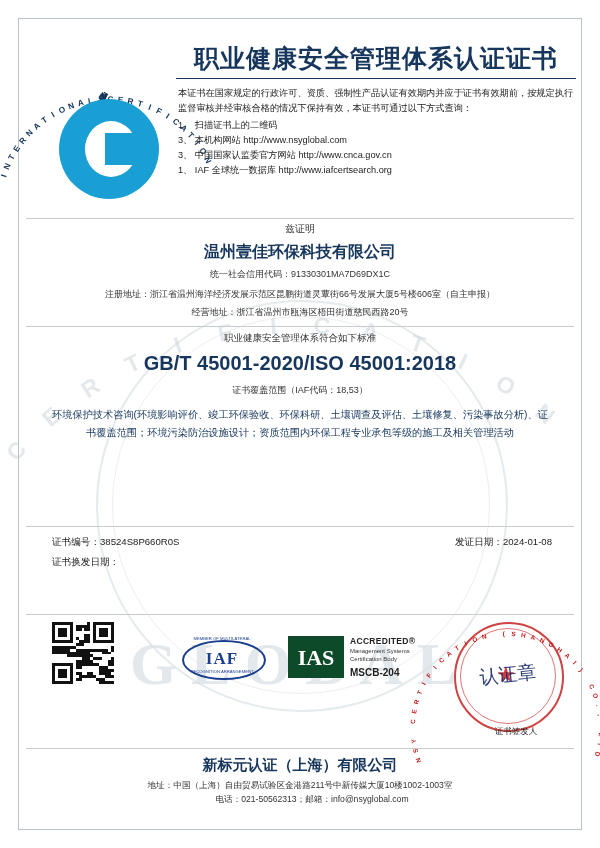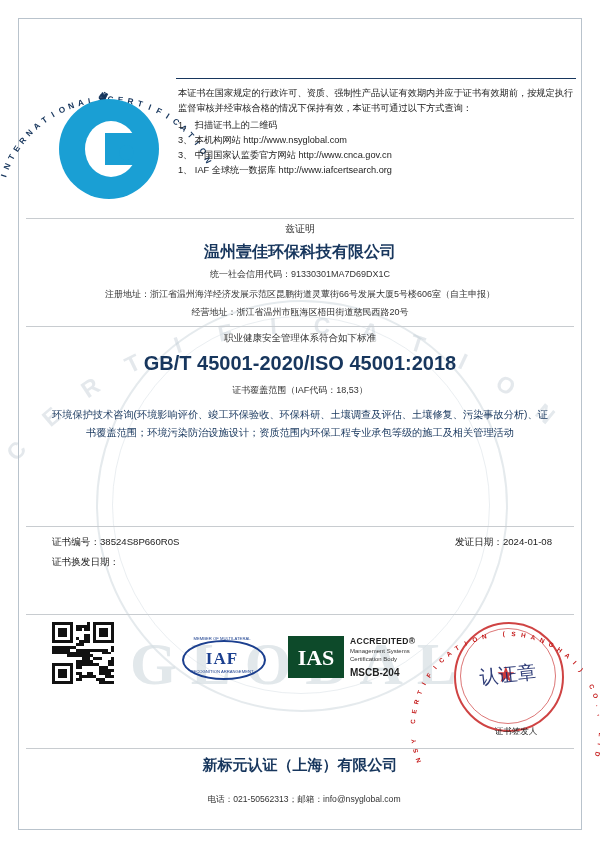--- a/index.html
+++ b/index.html
@@ -102,21 +102,21 @@
   .stamp .ring span{position:absolute;left:50%;top:50%;font-size:6.4px;color:#c51a1a;font-weight:bold;
                     transform-origin:0 53px;}
   .sign{position:absolute;left:430px;top:636px;width:104px;text-align:center;font-size:19px;
         color:#1b2a6b;font-family:"Liberation Serif",serif;transform:rotate(-6deg);opacity:.9;}
   .signlabel{position:absolute;left:440px;top:700px;width:100px;text-align:center;font-size:8.5px;color:#222;}
 
   .hr6{position:absolute;left:0;top:722px;width:548px;height:1px;background:#c8ccd0;}
   .footer-name{position:absolute;left:0;top:730px;width:548px;text-align:center;font-size:15px;
                font-weight:bold;color:#17365d;}
   .footer-addr{position:absolute;left:0;top:754px;width:548px;text-align:center;font-size:8.6px;color:#333;}
-  .footer-tel{position:absolute;left:4px;top:768px;width:548px;text-align:center;font-size:8.6px;color:#333;}
+  .footer-tel{position:absolute;left:12px;top:768px;width:548px;text-align:center;font-size:8.6px;color:#333;}
 </style>
 </head>
 <body>
 
 <div class="page">
 
   <div class="wm">
     <div class="wm-ring"></div>
     <div class="wm-ring2"></div>
     <div class="wm-text" id="wm-arc">
@@ -182,20 +182,21 @@
           <span style="transform: rotate(7.6deg) translate(-50%, 52px) rotate(180deg);">O</span>
           <span style="transform: rotate(14.2deg) translate(-50%, 52px) rotate(180deg);">B</span>
           <span style="transform: rotate(20.8deg) translate(-50%, 52px) rotate(180deg);">A</span>
           <span style="transform: rotate(27.4deg) translate(-50%, 52px) rotate(180deg);">L</span>
         </div>
       <div class="disc">
           <i class="dot"></i>
         </div>
     </div>
 
+    <div class="title">职业健康安全管理体系认证证书</div>
     <div class="hr-top"></div>
 
     <div class="intro">
       <p>本证书在国家规定的行政许可、资质、强制性产品认证有效期内并应于证书有效期前，按规定执行监督审核并经审核合格的情况下保持有效，本证书可通过以下方式查询：</p>
       <ol>
         <li>1、 扫描证书上的二维码</li>
         <li>3、 本机构网站 http://www.nsyglobal.com</li>
         <li>3、 中国国家认监委官方网站 http://www.cnca.gov.cn</li>
         <li>1、 IAF 全球统一数据库 http://www.iafcertsearch.org</li>
       </ol>
@@ -441,16 +442,17 @@
           <span style="transform: rotate(100deg) translate(-50%, -45px);">T</span>
           <span style="transform: rotate(106deg) translate(-50%, -45px);">D</span>
         </div>
       <div class="star">★</div>
     </div>
     <div class="sign">认证章</div>
     <div class="signlabel">证书签发人</div>
 
     <div class="hr6"></div>
     <div class="footer-name">新标元认证（上海）有限公司</div>
+    <div class="footer-addr">地址：中国（上海）自由贸易试验区金港路211号中新传媒大厦10楼1002-1003室</div>
     <div class="footer-tel">电话：021-50562313；邮箱：info@nsyglobal.com</div>
 
   </div>
 </div>
 
 </body></html>

